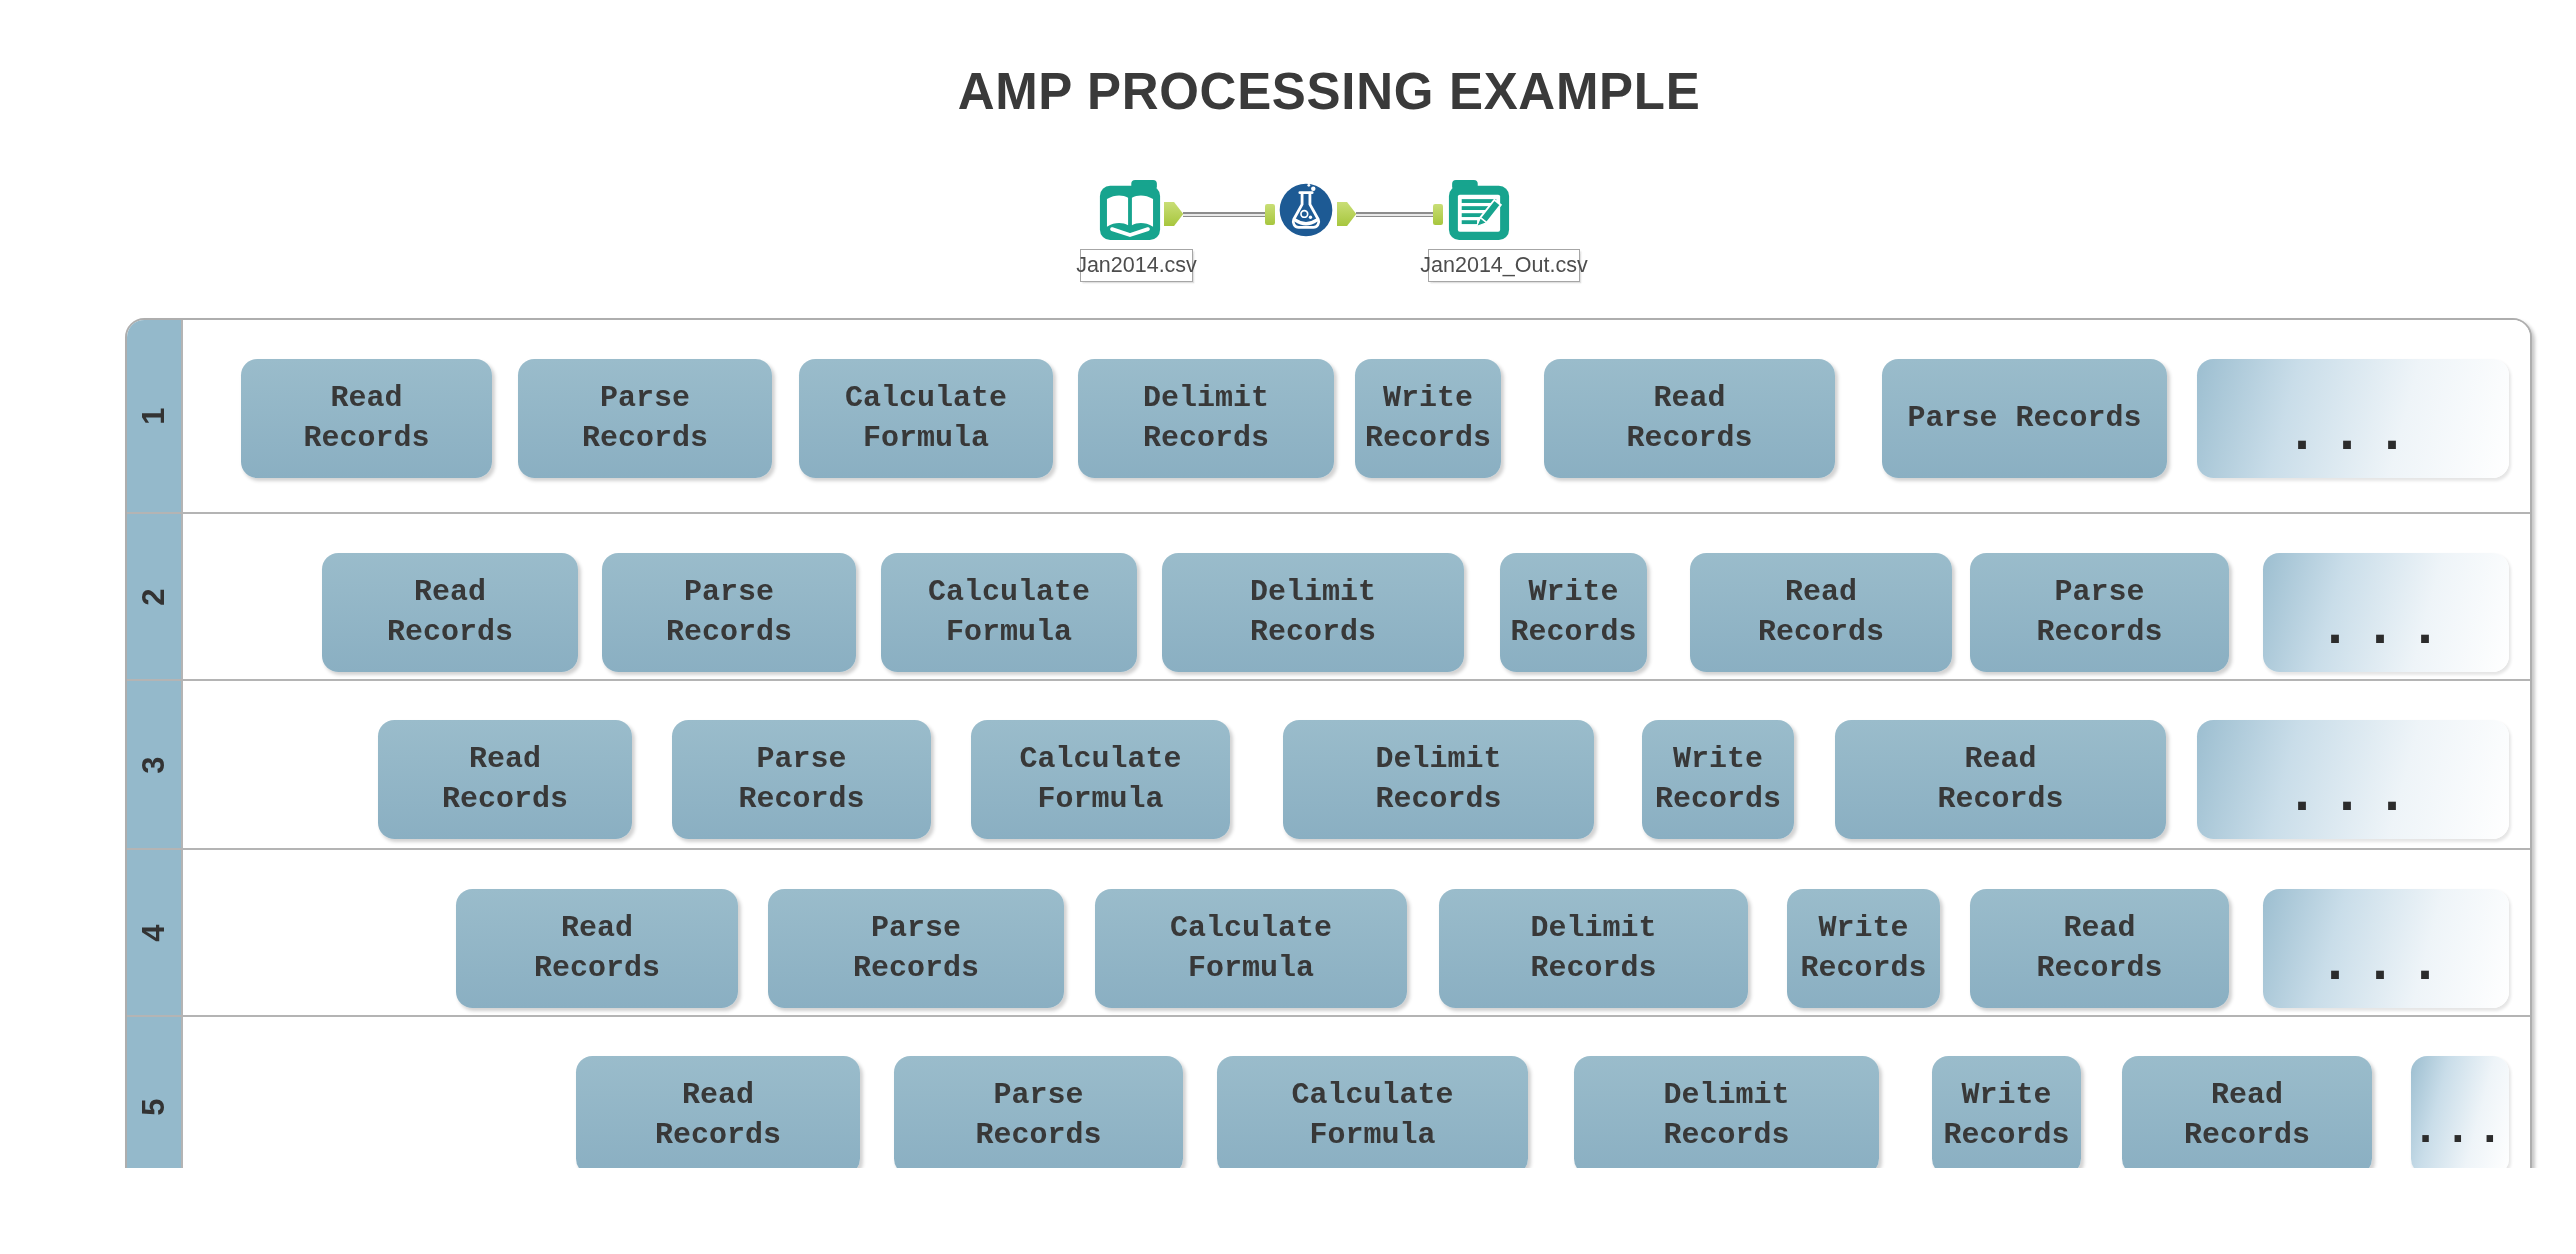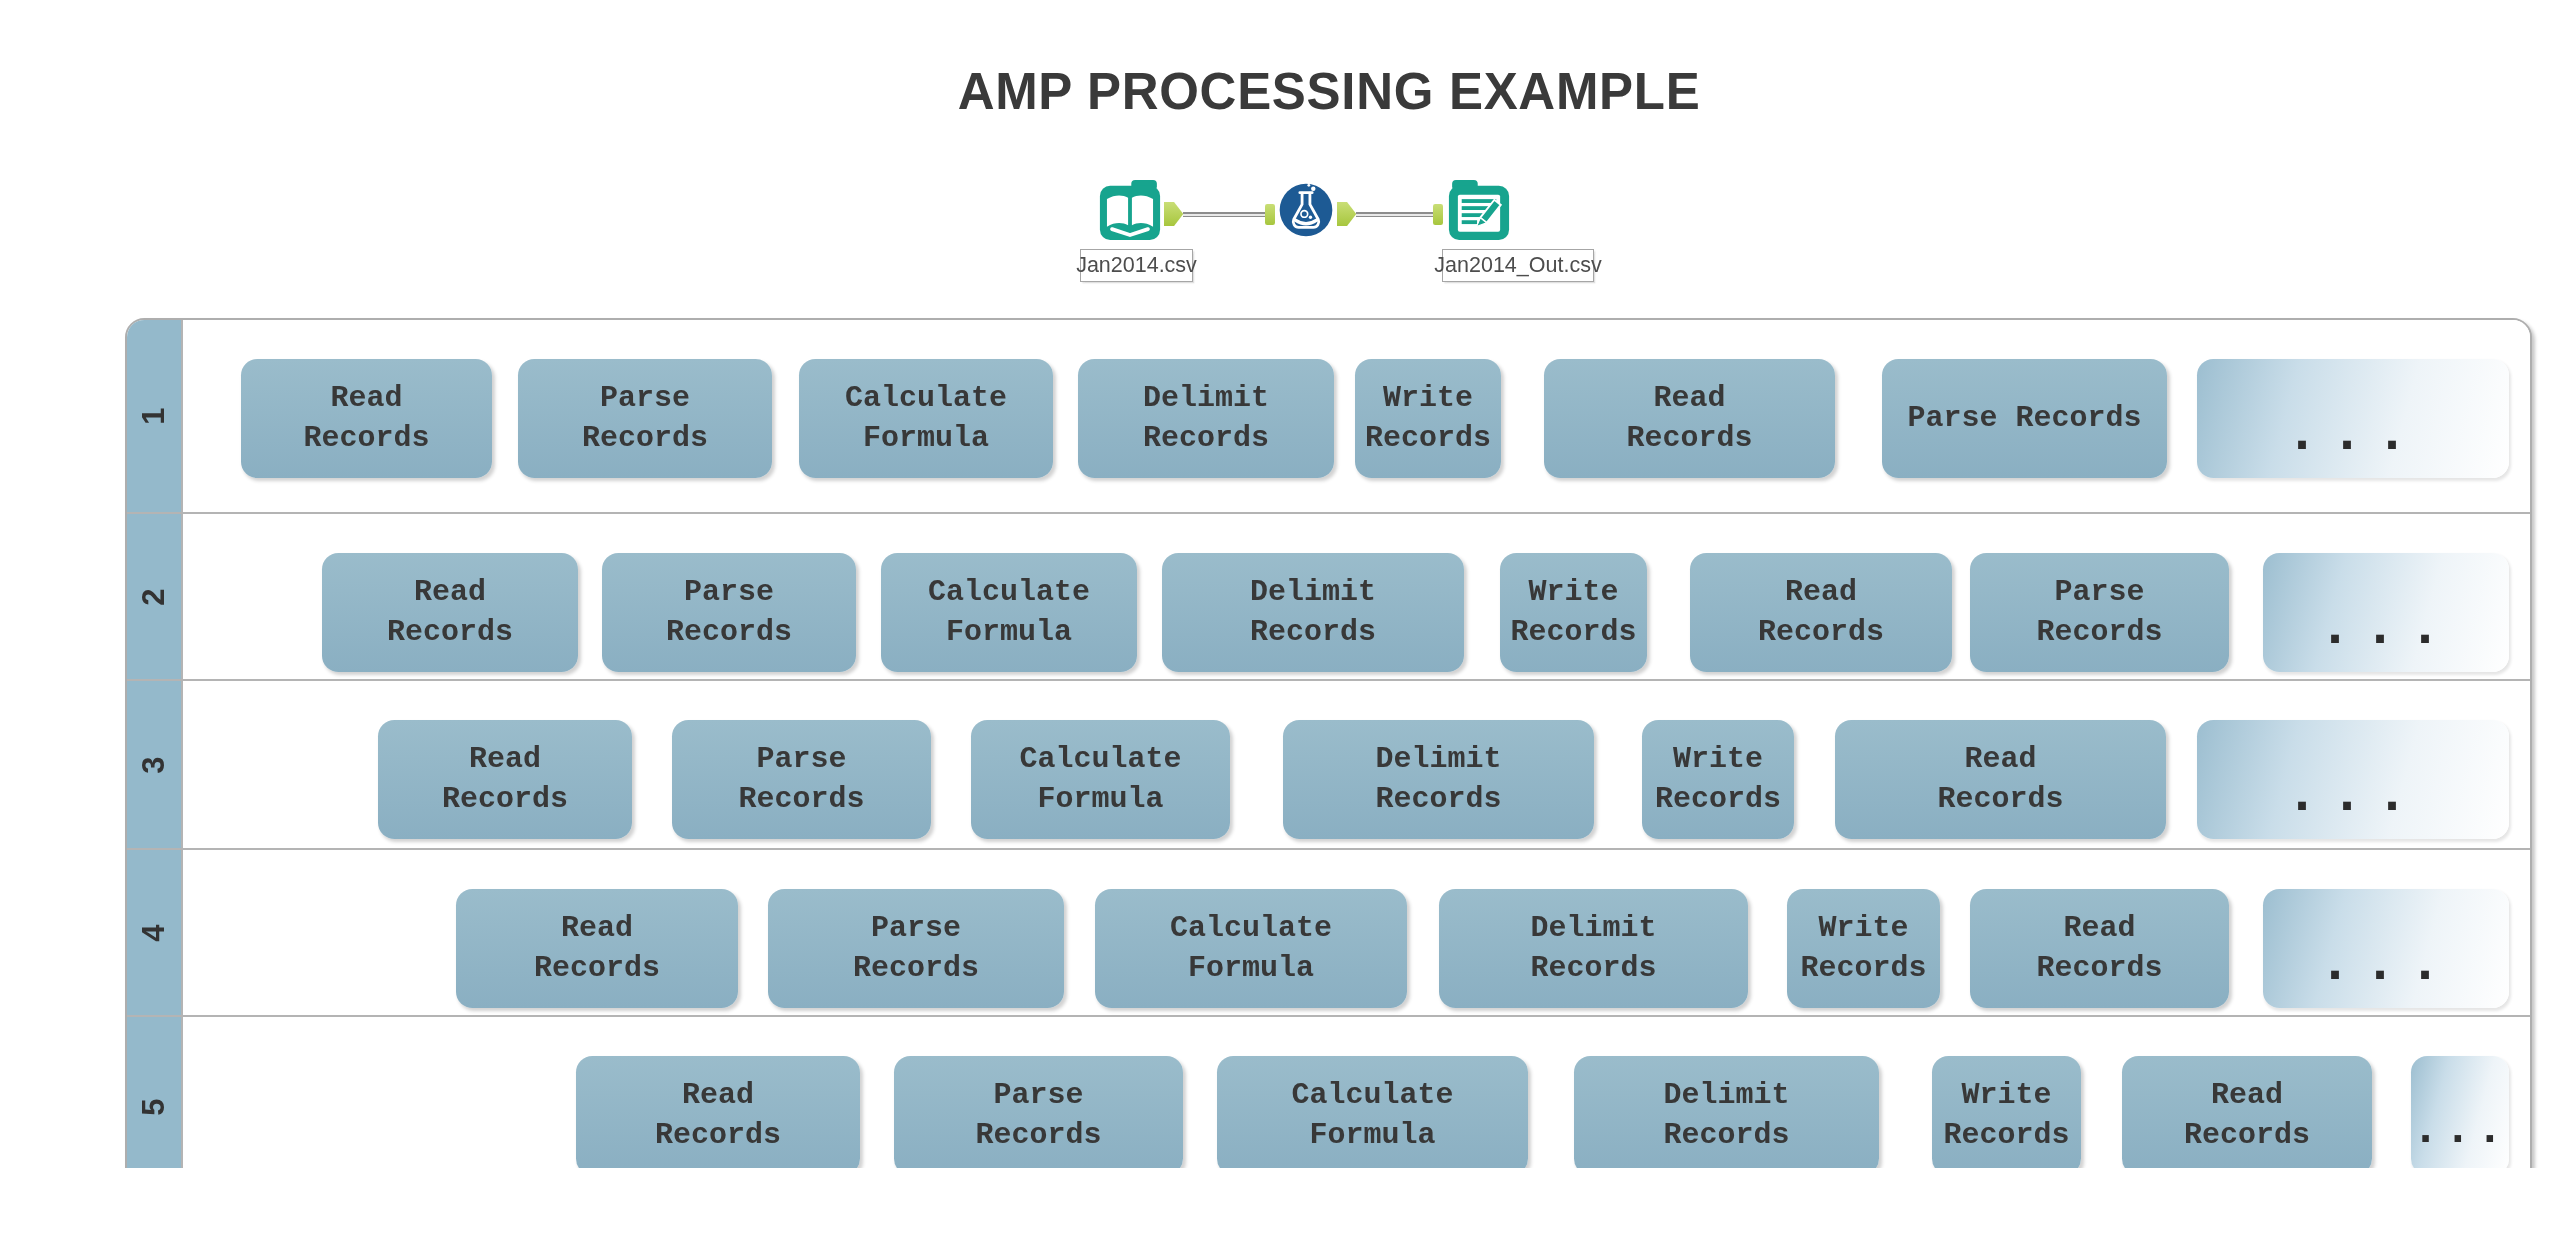--- a/index.html
+++ b/index.html
@@ -99,21 +99,21 @@
         <rect x="23" y="33" width="54" height="6" fill="#17a48e"></rect>
         <rect x="23" y="44" width="54" height="6" fill="#17a48e"></rect>
         <rect x="23" y="55" width="38" height="6" fill="#17a48e"></rect>
         <rect x="23" y="66" width="24" height="6" fill="#17a48e"></rect>
         <polygon points="52,62 74,34 84,42 62,70" fill="#17a48e" stroke="#ffffff" stroke-width="3"></polygon>
         <polygon points="52,62 62,70 46,76" fill="#17a48e" stroke="#ffffff" stroke-width="2"></polygon>
       </svg>
     </div>
 
     <div class="tool-label" style="left:1080px;top:249px;width:113px;height:33px;">Jan2014.csv</div>
-    <div class="tool-label" style="left:1428px;top:249px;width:152px;height:33px;margin-left:14px;">Jan2014_Out.csv</div>
+    <div class="tool-label" style="left:1428px;top:249px;width:152px;height:33px;">Jan2014_Out.csv</div>
   </div>
 
   <div id="lanes">
       <div class="lane" style="height: 192px;">
         <div class="lane-rail">
           <span class="lane-num">1</span>
         </div>
         <div class="lane-body">
           <div class="pbox" style="left: 58px; width: 251px;">
             <span class="pbox-label">Read

